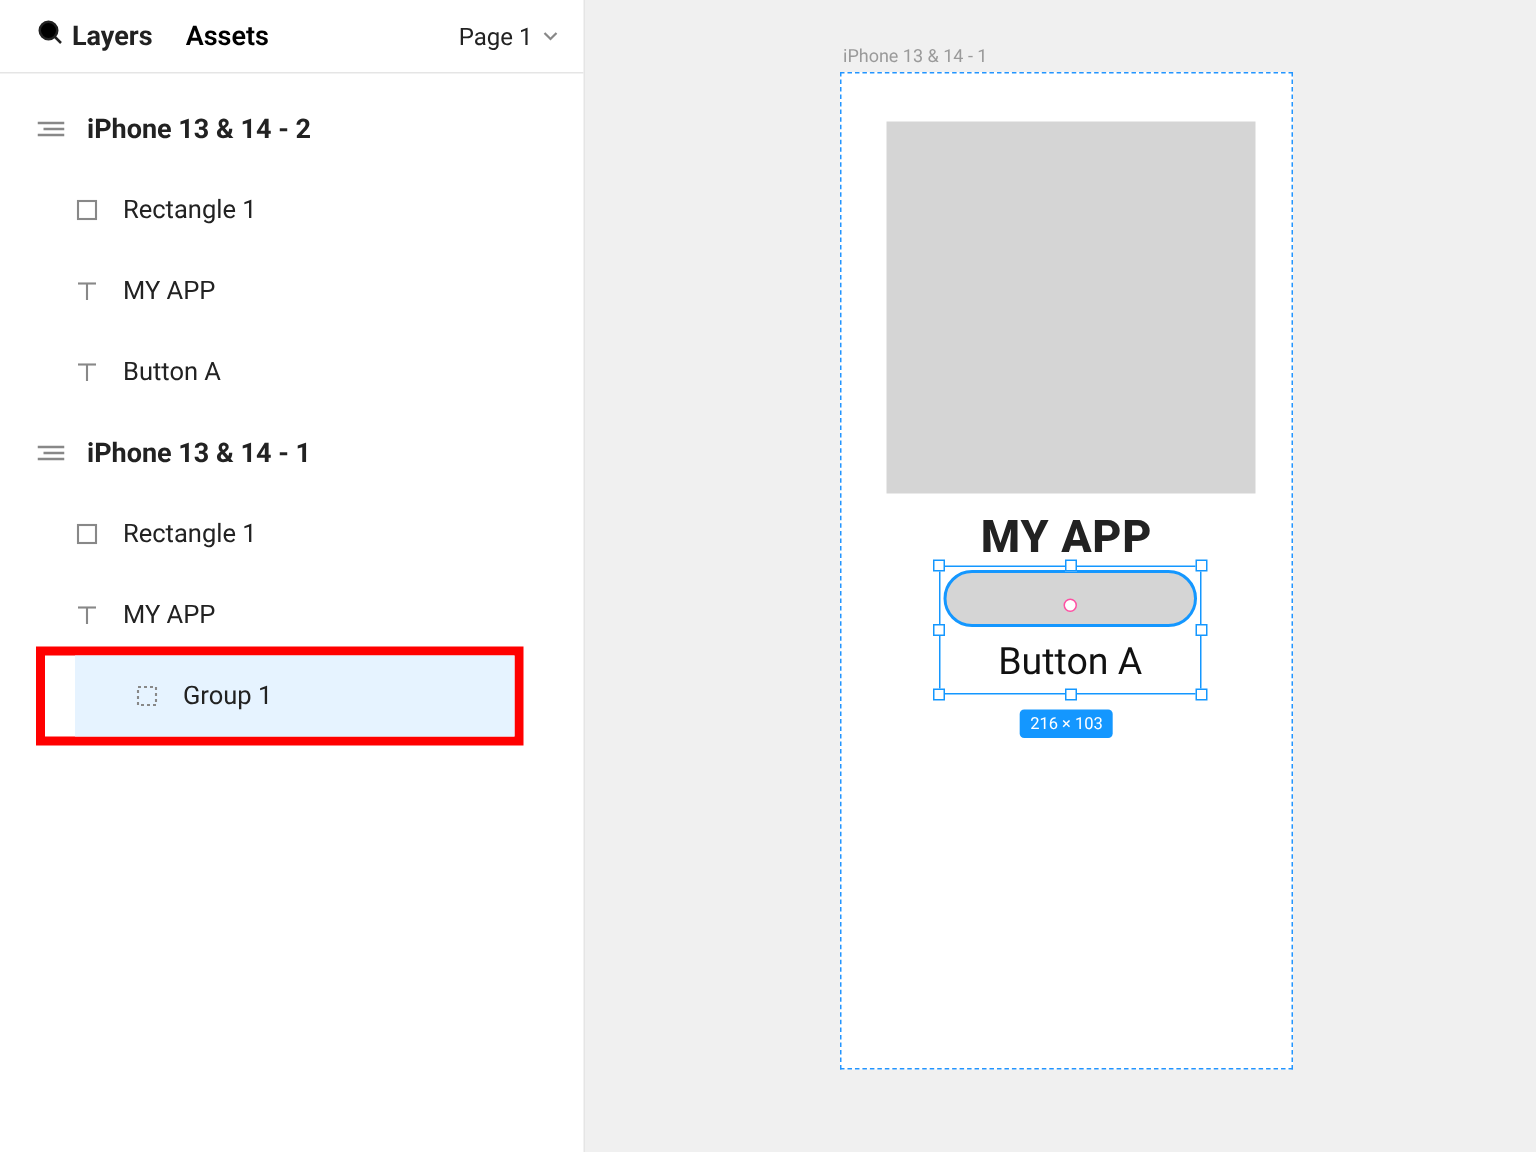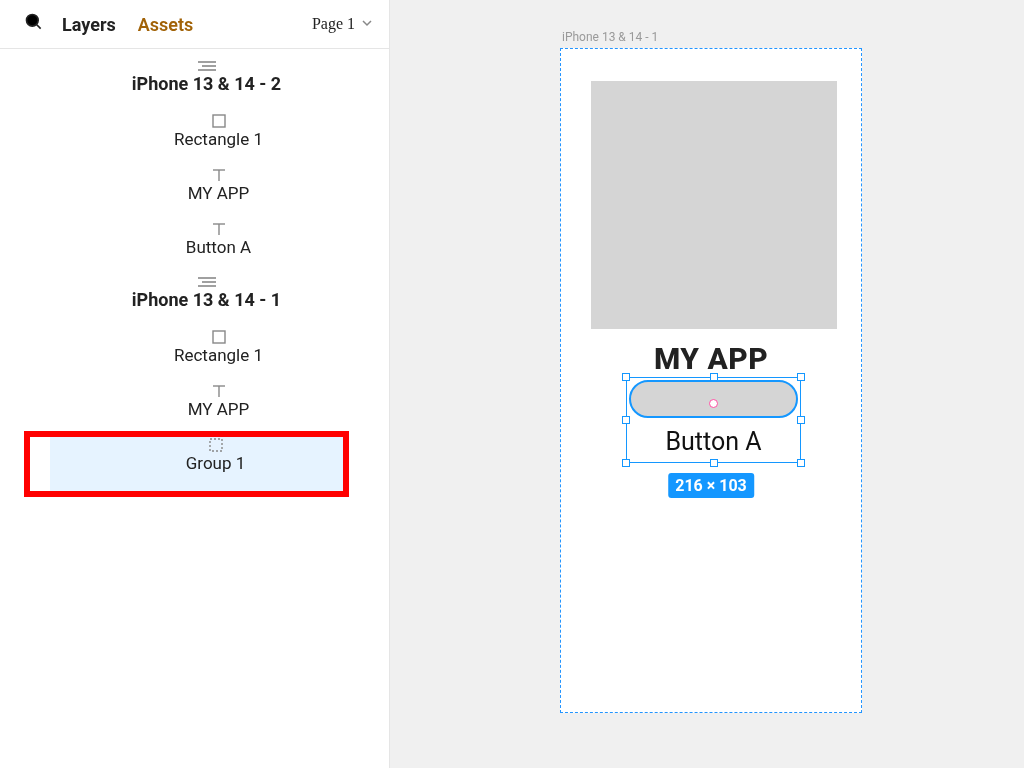--- a/index.html
+++ b/index.html
@@ -18,38 +18,38 @@
     background: #ffffff;
     display: flex;
     flex-direction: column;
     border-right: 1px solid #e5e5e5;
   }
   .panel-header {
     display: flex;
     align-items: center;
     padding: 12px 16px 12px 24px;
     border-bottom: 1px solid #e5e5e5;
-    gap: 18px;
+    gap: 4px;
   }
   .search-icon svg { width: 20px; height: 20px; stroke: #222; }
   .panel-tabs { display: flex; gap: 22px; flex: 1; }
-  .panel-tab { font-size: 18px; font-weight: 600; cursor: pointer; color: #a16207; }
+  .panel-tab { font-size: 18px; font-weight: 600; cursor: pointer; color: #000000; }
   .panel-tab.active { color: #222; font-weight: 700; }
-  .page-switch { display: flex; align-items: center; gap: 6px; font-size: 16px; cursor: pointer; font-family: Liberation Serif, serif; }
+  .page-switch { display: flex; align-items: center; gap: 6px; font-size: 16px; cursor: pointer; }
   .chevron svg { width: 12px; height: 12px; stroke: #888; fill: none; }
 
   .layer-tree { padding-top: 10px; }
   .tree-row {
     display: flex;
     align-items: center;
     height: 54px;
     padding-left: 24px;
+    gap: 14px;
     cursor: pointer;
     font-size: 17px;
-    flex-direction: column;
   }
   .tree-row.frame { font-weight: 700; font-size: 18px; }
   .tree-row.child { padding-left: 48px; font-weight: 400; }
   .tree-row.selected { background: #e6f3ff; }
   .highlight-box {
     position: relative;
     border: 6px solid #ff0000;
     margin: -6px 40px -6px 24px;
   }
   .highlight-box .tree-row.child { padding-left: 38px; margin-left: 20px; }
@@ -122,22 +122,22 @@
   }
   .h-tl{top:-4px;left:-4px}.h-tr{top:-4px;right:-4px}
   .h-bl{bottom:-4px;left:-4px}.h-br{bottom:-4px;right:-4px}
   .h-ml{top:50%;left:-4px;margin-top:-4px}.h-mr{top:50%;right:-4px;margin-top:-4px}
   .h-mt{left:50%;top:-4px;margin-left:-4px}.h-mb{left:50%;bottom:-4px;margin-left:-4px}
 
   .dim-badge {
     position:absolute; left:50%; transform:translateX(-50%);
     top: 424px;
     background:#1497ff; color:#fff;
-    font-size:16px; padding:3px 7px; border-radius:3px;
-    font-weight:700;
+    font-size:11px; padding:3px 7px; border-radius:3px;
+    font-weight:400;
   }
 </style>
 </head>
 <body>
 
 <div class="sidebar">
 
   <div class="panel-header">
     <span class="search-icon">
       <svg viewBox="0 0 24 24" stroke-width="2">

